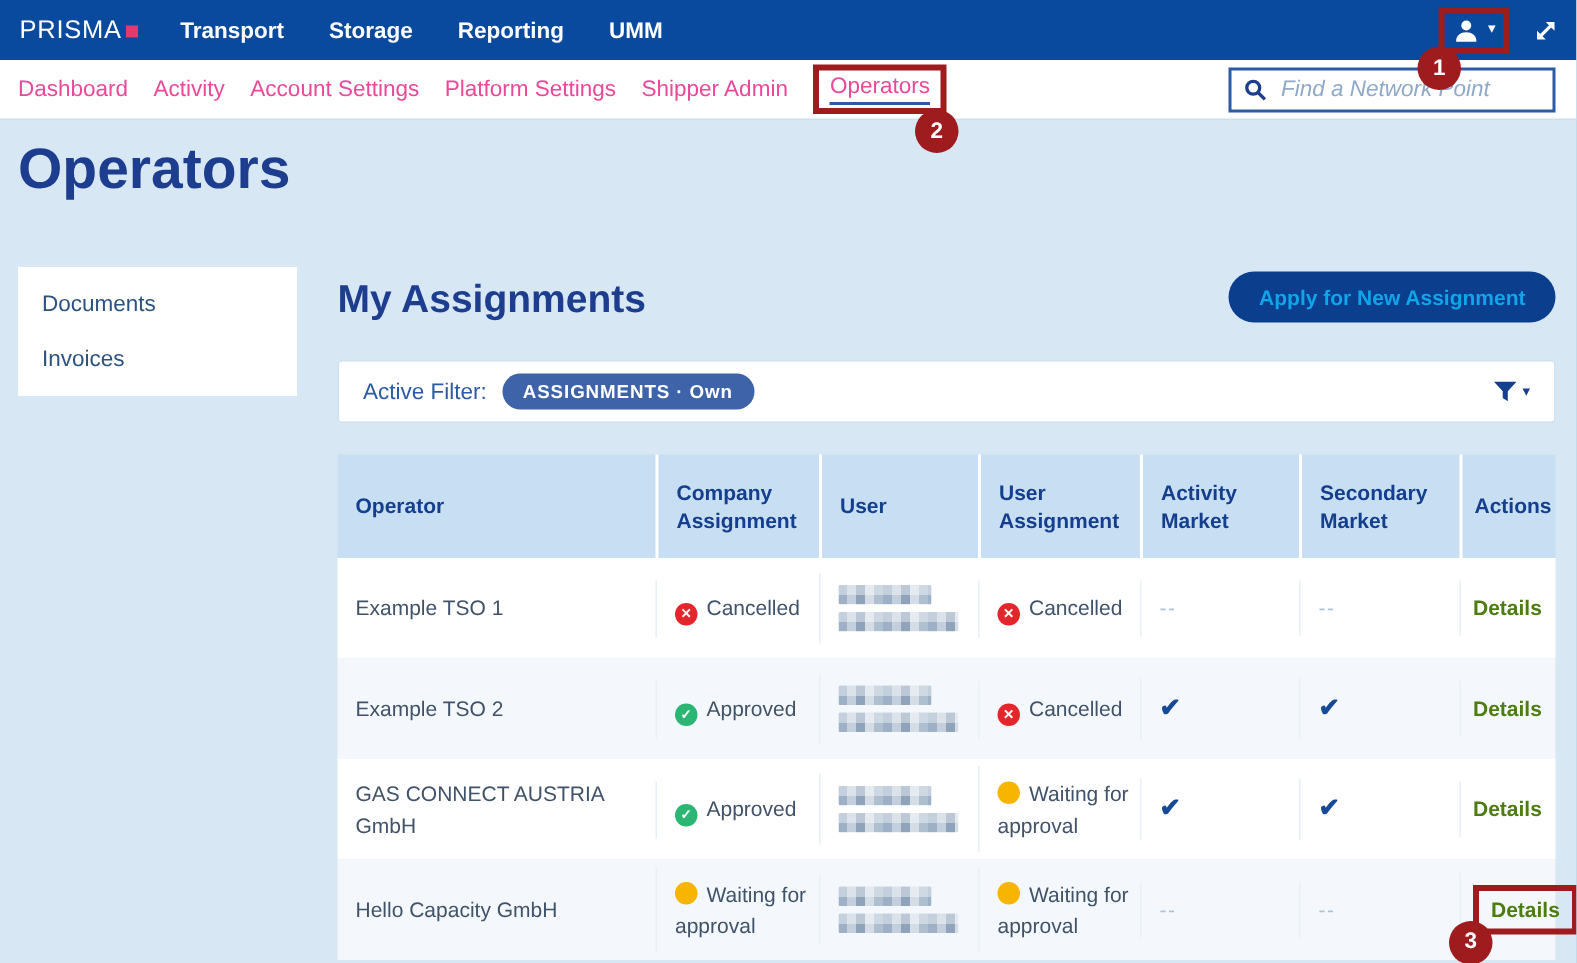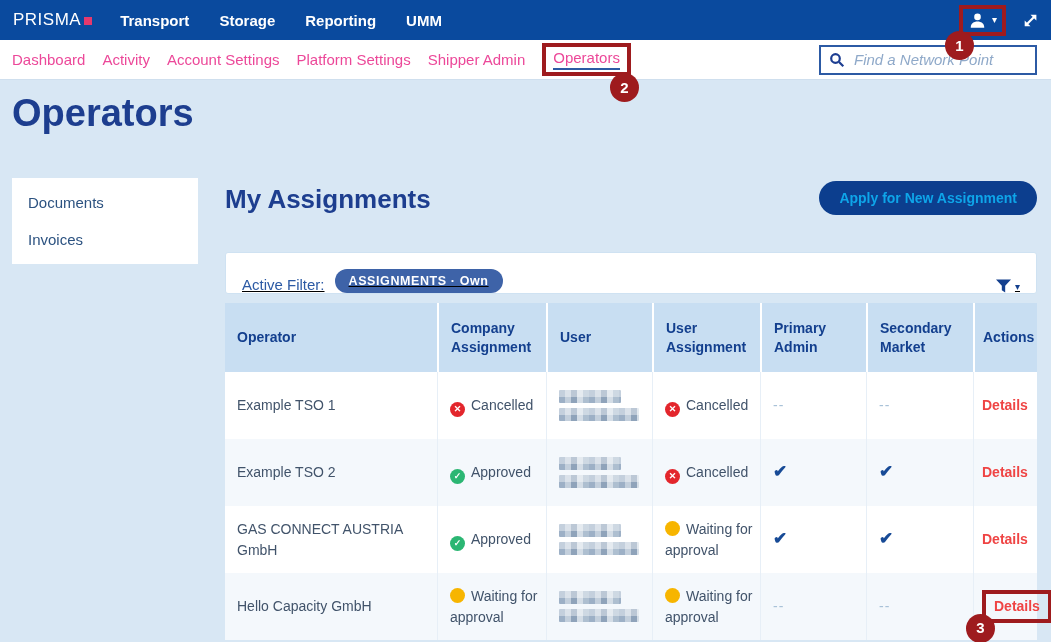--- a/index.html
+++ b/index.html
@@ -52,40 +52,40 @@
   .side-item.active { color:#1c3463; font-weight:bold; }
 
   .main-heading { position:absolute; left:225px; top:184px; font-size:26px; font-weight:800; color:#1d3e8f; }
   .apply-btn {
     position:absolute; top:181px; right:14px; height:34px; padding:0 20px;
     background:#0c3e8e; color:#0ea5e9; border:none; border-radius:17px;
     font-size:14px; font-weight:bold; font-family:"Liberation Sans", sans-serif; cursor:pointer;
   }
 
   .filter-bar {
-    position:absolute; left:225px; top:252px; width:812px; height:42px; background:#ffffff;
-    border:1px solid #cfe2f2; border-radius:3px; display:flex; align-items:flex-end; padding:0 16px;text-decoration:underline;
+    position:absolute; left:225px; top:240px; width:812px; height:42px; background:#ffffff;
+    border:1px solid #cfe2f2; border-radius:3px; display:flex; align-items:center; padding:0 16px;
   }
   .filter-label { color:#2c5aa4; font-size:15px; margin-right:10px; }
   .filter-pill {
     background:#3e63a8; color:#ffffff; font-size:12.5px; font-weight:bold; letter-spacing:.6px;
     padding:5px 14px; border-radius:12px; cursor:pointer; white-space:nowrap;
   }
   .funnel-btn { margin-left:auto; display:flex; align-items:center; gap:4px; cursor:pointer; }
   .funnel-btn .caret { color:#14408e; font-size:10px; }
 
   
   .table { position:absolute; left:225px; top:303px; width:812px; }
   .thead { display:flex; background:#c8def2; height:69px; }
   .thcell {
     display:flex; align-items:center; padding:0 12px; font-size:14px; font-weight:bold;
     color:#133f8e; border-left:2px solid #ffffff; line-height:1.3;
   }
   .thcell:first-child { border-left:none; }
-  .trow { display:flex; background:#ffffff; min-height:67px; }
+  .trow { display:flex; background:#ffffff; min-height:67px;align-items:center; }
   .trow.alt { background:#f4f8fc; }
   .tcell {
     display:flex; align-items:center; padding:8px 4px 8px 12px; font-size:14px; color:#41536a;
     border-left:1px solid #e7eff7; line-height:1.45;
   }
   .tcell:first-child { border-left:none; }
   .c-operator { width:212px; }
   .c-company { width:109px; }
   .c-user { width:106px; }
   .c-userassign { width:108px; }
@@ -97,21 +97,21 @@
   .sicon {
     display:inline-block; width:15px; height:15px; border-radius:50%;
     color:#ffffff; font-size:9px; line-height:15px; text-align:center; font-weight:bold;
     margin-right:6px; vertical-align:-2px;
   }
   .sicon.cancelled { background:#e3262c; }
   .sicon.approved { background:#2bb673; }
   .sicon.waiting { background:#f7b500; }
   .mcheck { color:#174a96; font-weight:bold; font-size:17px; }
   .mdash { color:#a9c2d8; font-size:14px; letter-spacing:1px; }
-  .details-link { color:#ef4444; font-weight:bold; font-size:14px; cursor:pointer; }
+  .details-link { color:#4d7c0f; font-weight:bold; font-size:14px; cursor:pointer; }
 
   .pix { display:inline-flex; flex-direction:column; gap:5px; }
   .pix-line {
     height:13px; border-radius:1px; filter:blur(.4px);
     background-image:
       repeating-linear-gradient(0deg, rgba(255,255,255,0) 0 6px, rgba(255,255,255,.4) 6px 13px),
       repeating-linear-gradient(90deg, #9db0c6 0 6px, #c3cfdc 6px 12px, #8fa3ba 12px 18px, #d4dde6 18px 24px, #aebfd0 24px 30px);
   }
   .pix-line.l1 { width:62px; }
   .pix-line.l2 { width:80px; }
@@ -216,21 +216,21 @@
       <span class="caret">▾</span>
     </span>
   </div>
 
   <div class="table">
     <div class="thead">
       <div class="thcell c-operator">Operator</div>
       <div class="thcell c-company">Company Assignment</div>
       <div class="thcell c-user">User</div>
       <div class="thcell c-userassign">User Assignment</div>
-      <div class="thcell c-primary">Primary Admin</div>
+      <div class="thcell c-primary">Activity Market</div>
       <div class="thcell c-secondary">Secondary Market</div>
       <div class="thcell c-actions">Actions</div>
     </div>
     <div>
         <div class="trow">
           <div class="tcell c-operator">Example TSO 1</div>
           <div class="tcell c-company">
             <span class="status"><span class="sicon cancelled">✕</span>Cancelled</span>
           </div>
           <div class="tcell c-user">

